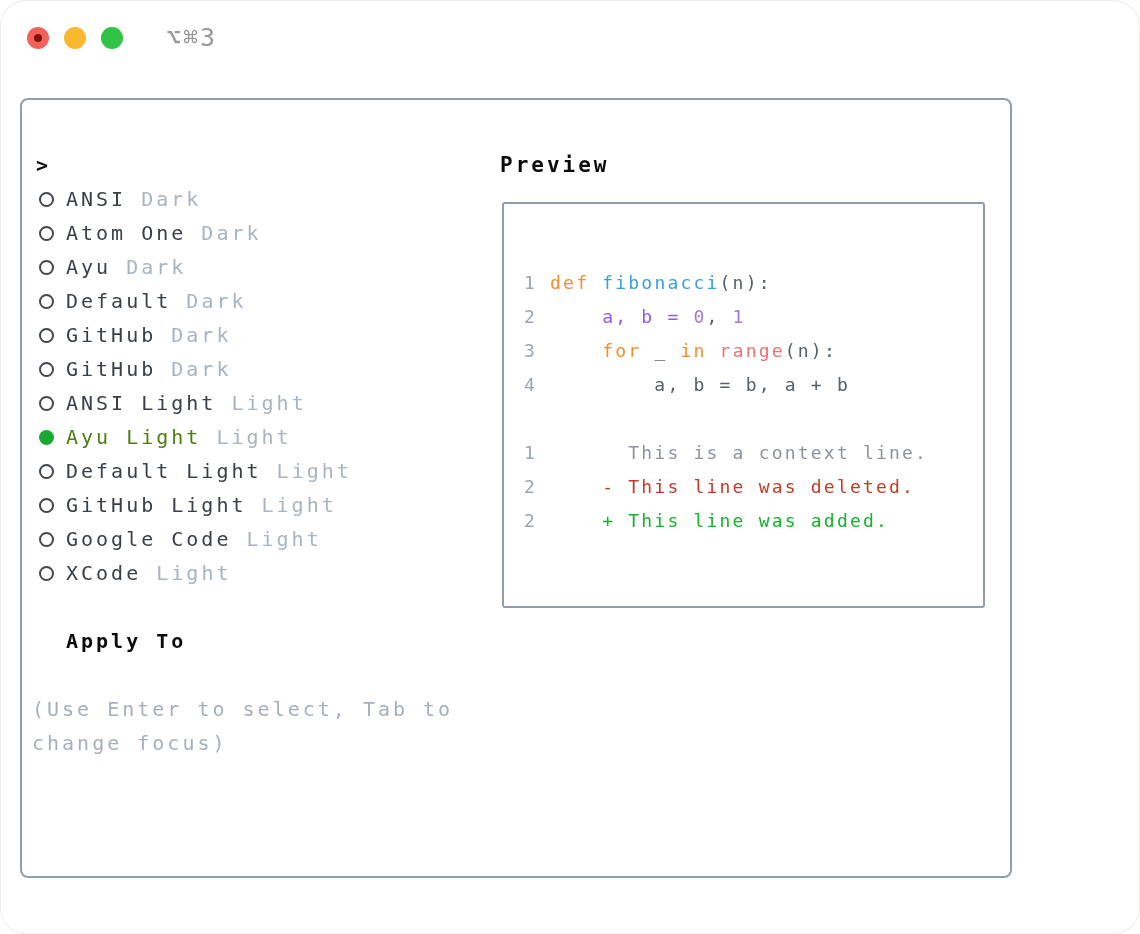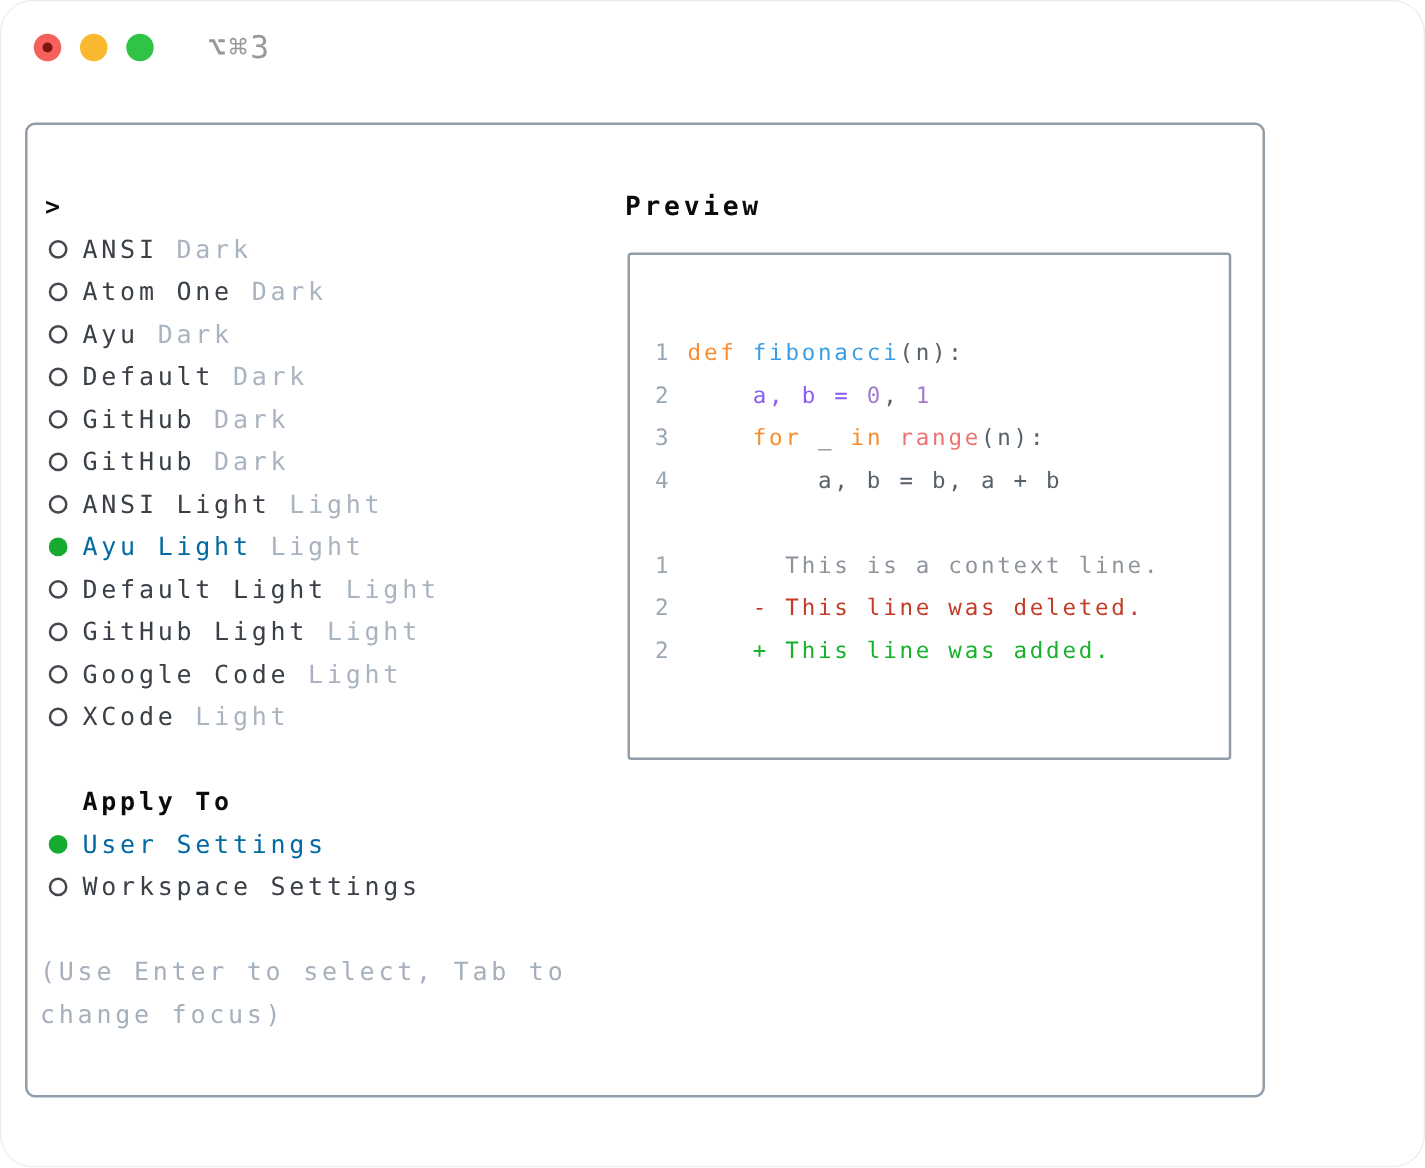--- a/index.html
+++ b/index.html
@@ -35,21 +35,21 @@
   .row { height:34px; display:flex; align-items:center; white-space:pre; }
   .spacer { height:34px; }
   .icon-cell { width:30px; flex:none; display:flex; align-items:center; }
   .prompt { font-weight:bold; color:#0b0b0d; }
   .header-text { font-weight:bold; color:#0b0b0d; }
   .radio {
     width:15px; height:15px; border-radius:50%;
     border:2px solid #43484e; margin-left:3px;
   }
   .radio.sel { border:none; background:#16aa31; }
-  .sel-text { color:#0369a1; }
+  .sel-text { color:#4d7c0f; }
   .tag { color:#a9b4c0; }
   .footer {
     margin-left:-4px; width:452px; line-height:34px;
     color:#a6b0bc; white-space:normal;
   }
   
   .preview-title {
     position:absolute; left:500px; top:148px; height:34px; line-height:34px;
     font-size:21px; letter-spacing:3px; font-weight:bold; color:#0b0b0d;
   }
@@ -93,24 +93,20 @@
         <div class="row"><span class="icon-cell"><span class="radio"></span></span><span>Default Light</span><span class="tag"> Light</span></div>
         <div class="row"><span class="icon-cell"><span class="radio"></span></span><span>GitHub Light</span><span class="tag"> Light</span></div>
         <div class="row"><span class="icon-cell"><span class="radio"></span></span><span>Google Code</span><span class="tag"> Light</span></div>
         <div class="row"><span class="icon-cell"><span class="radio"></span></span><span>XCode</span><span class="tag"> Light</span></div>
       </div>
     <div class="spacer"></div>
     <div class="row">
       <span class="icon-cell"></span>
       <span class="header-text">Apply To</span>
     </div>
-    <div id="apply-list">
-        <div class="row"><span class="icon-cell"><span class="radio sel"></span></span><span class="sel-text">User Settings</span></div>
-        <div class="row"><span class="icon-cell"><span class="radio"></span></span><span>Workspace Settings</span></div>
-      </div>
     <div class="spacer"></div>
     <div class="footer">(Use Enter to select, Tab to change focus)</div>
   </div>
 
   <div class="preview-title">Preview</div>
   <div class="pbox" id="code-block">
       <div class="cline"></div>
       <div class="cline"><span style="color: rgb(154, 166, 178);">1 </span><span style="color: rgb(248, 141, 46);">def </span><span style="color: rgb(57, 158, 230);">fibonacci</span><span style="color: rgb(86, 96, 105);">(n):</span></div>
       <div class="cline"><span style="color: rgb(154, 166, 178);">2 </span><span style="color: #8b5cf6;">    a, b = </span><span style="color: rgb(163, 122, 204);">0</span><span style="color: rgb(86, 96, 105);">, </span><span style="color: rgb(163, 122, 204);">1</span></div>
       <div class="cline"><span style="color: rgb(154, 166, 178);">3 </span><span style="color: rgb(86, 96, 105);">    </span><span style="color: rgb(248, 141, 46);">for</span><span style="color: rgb(86, 96, 105);"> _ </span><span style="color: rgb(248, 141, 46);">in</span><span style="color: rgb(86, 96, 105);"> </span><span style="color: rgb(240, 113, 113);">range</span><span style="color: rgb(86, 96, 105);">(n):</span></div>

